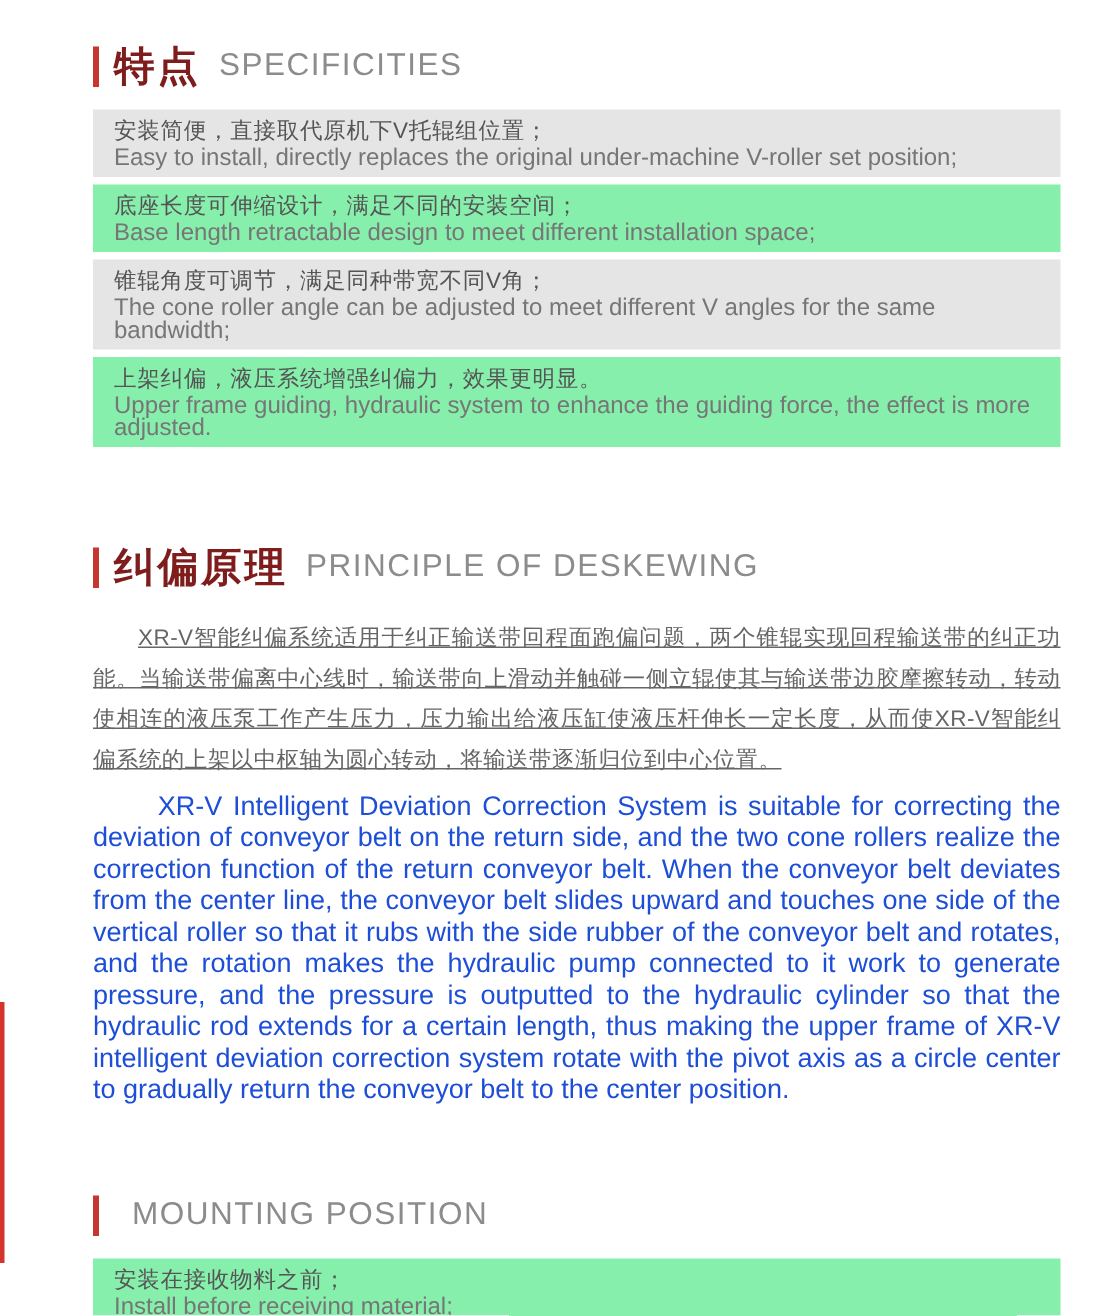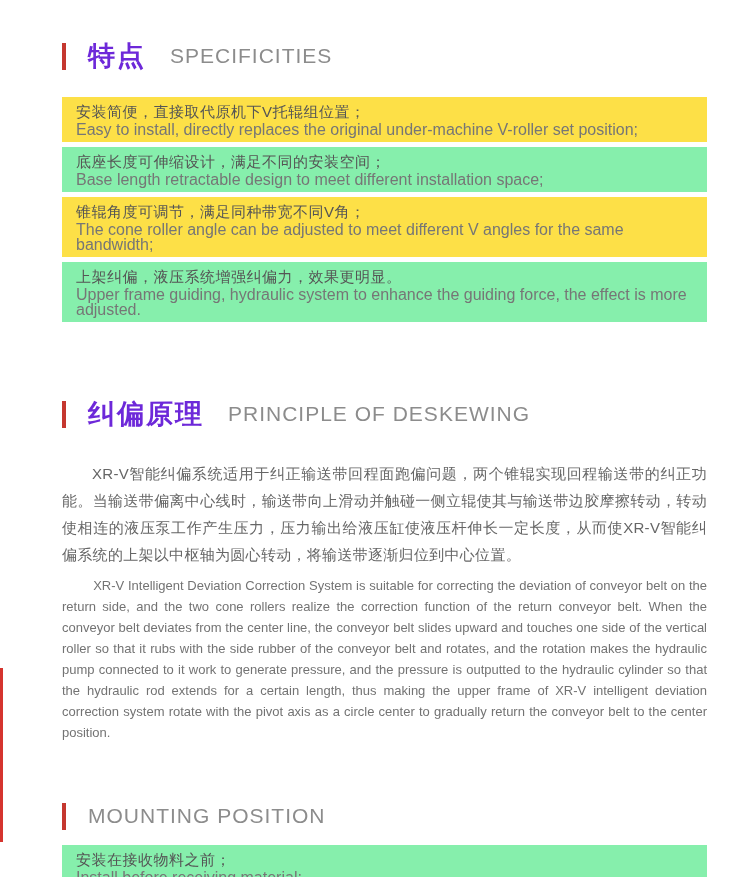--- a/index.html
+++ b/index.html
@@ -23,24 +23,24 @@
     align-items: center;
   }
   .accent-bar {
     width: 4px;
     height: 27px;
     background: #c5372f;
     margin-right: 10px;
     flex: 0 0 auto;
   }
   .title-cn {
-    margin: 12px;
+    margin: 0;
     font-size: 27px;
     font-weight: 700;
-    color: #6d28d9;
+    color: #7f1d1d;
     letter-spacing: 2px;
     line-height: 32px;
     white-space: nowrap;
   }
   .title-en {
     margin-left: 12px;
     font-size: 21px;
     font-weight: 300;
     color: #8c8c8c;
     letter-spacing: 1px;
@@ -48,21 +48,21 @@
     white-space: nowrap;
   }
   
   .box-list { margin-top: 13px; }
   .info-box {
     box-sizing: border-box;
     min-height: 41px;
     padding: 5px 14px 5px 14px;
     margin-bottom: 5px;
   }
-  .info-box.shade-a { background: #fde047; }
+  .info-box.shade-a { background: #e5e5e5; }
   .info-box.shade-b { background: #86efac; }
   .box-cn {
     margin: 0;
     font-size: 15px;
     line-height: 20px;
     color: #555555;
     letter-spacing: 0.5px;
   }
   .box-en {
     margin: 0;
@@ -73,26 +73,27 @@
   
   .sec-principle { margin-top: 64px; }
   .para-cn {
     margin: 18px 0 0 0;
     font-size: 15px;
     line-height: 27px;
     color: #666666;
     text-align: justify;
     text-indent: 2em;
     letter-spacing: 0.3px;
+    text-decoration: underline;
   }
   .para-en {
     margin: 7px 0 0 0;
-    font-size: 13px;
+    font-size: 18px;
     line-height: 21px;
-    color: #737373;
+    color: #1d4ed8;
     text-align: justify;
     text-indent: 2.4em;
   }
   .sec-mounting { margin-top: 57px; }
   
   .edge-accent {
     position: absolute;
     left: 0;
     top: 668px;
     width: 3px;

